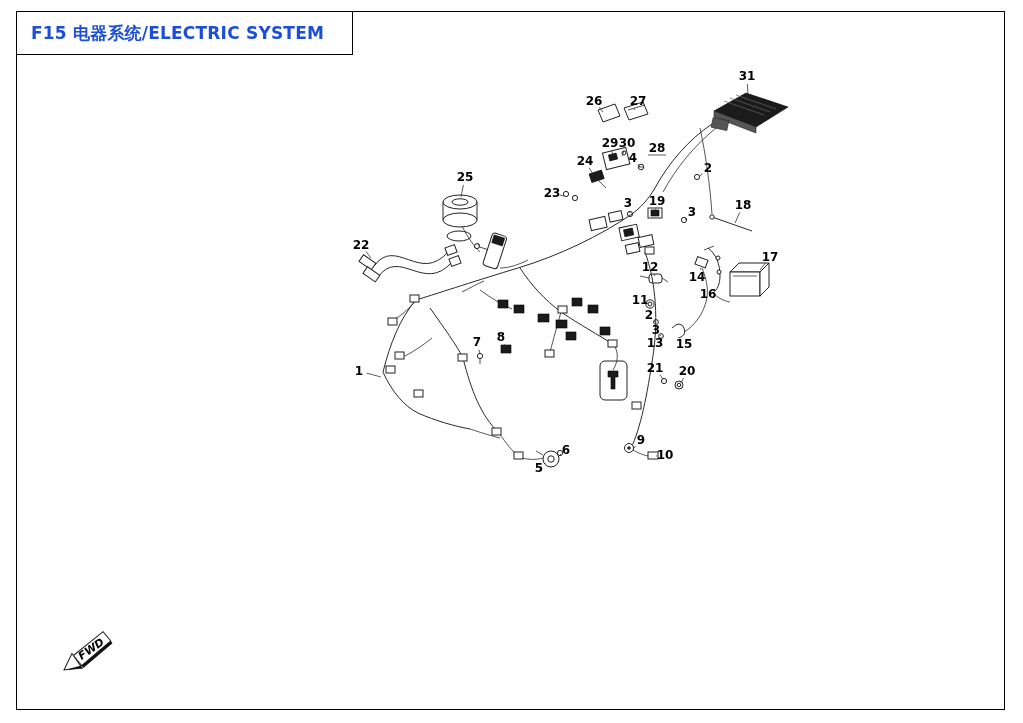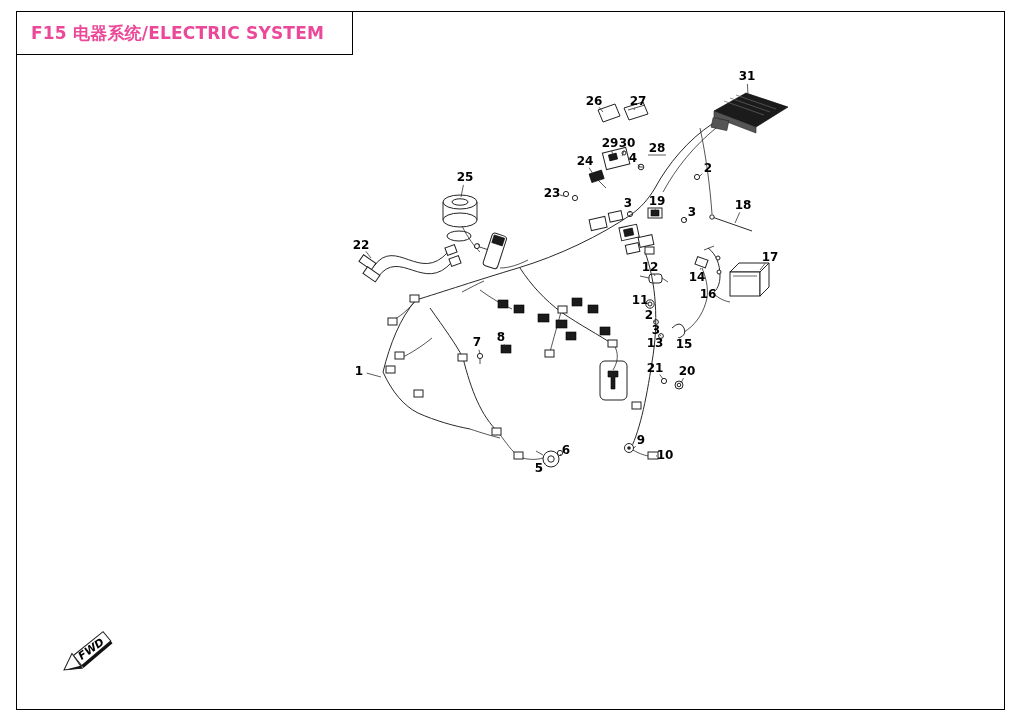--- a/index.html
+++ b/index.html
@@ -3,21 +3,21 @@
 <meta charset="utf-8">
 <style>
   html,body{margin:0;padding:0;background:#fff;}
   .page{position:relative;width:1023px;height:723px;background:#fff;
         font-family:"DejaVu Sans","Liberation Sans",sans-serif;overflow:hidden;}
   .outer-border{position:absolute;left:16px;top:11px;width:989px;height:699px;
         border:1.5px solid #000;box-sizing:border-box;}
   .title-box{position:absolute;left:16px;top:11px;width:337px;height:44px;
         border:1.5px solid #000;box-sizing:border-box;display:flex;align-items:center;
         padding-left:14px;background:#fff;}
-  .title-box span{font-size:17px;font-weight:bold;color:#ec4899;letter-spacing:.2px;}
+  .title-box span{font-size:17px;font-weight:bold;color:#1d4ed8;letter-spacing:.2px;}
   svg.diagram{position:absolute;left:0;top:0;width:1023px;height:723px;}
   .callout{font-family:"DejaVu Sans",sans-serif;font-size:12px;font-weight:bold;
         fill:#000;text-anchor:middle;}
   .leader{stroke:#333;stroke-width:.8;}
   .wire{fill:none;stroke:#2a2a2a;stroke-width:1;}
   .wire2{fill:none;stroke:#2a2a2a;stroke-width:.8;}
   .part{fill:#fff;stroke:#222;stroke-width:1;}
   .dark{fill:#1b1b1b;stroke:#000;stroke-width:.6;}
   .gray{fill:#555;stroke:#222;stroke-width:.6;}
 </style>

